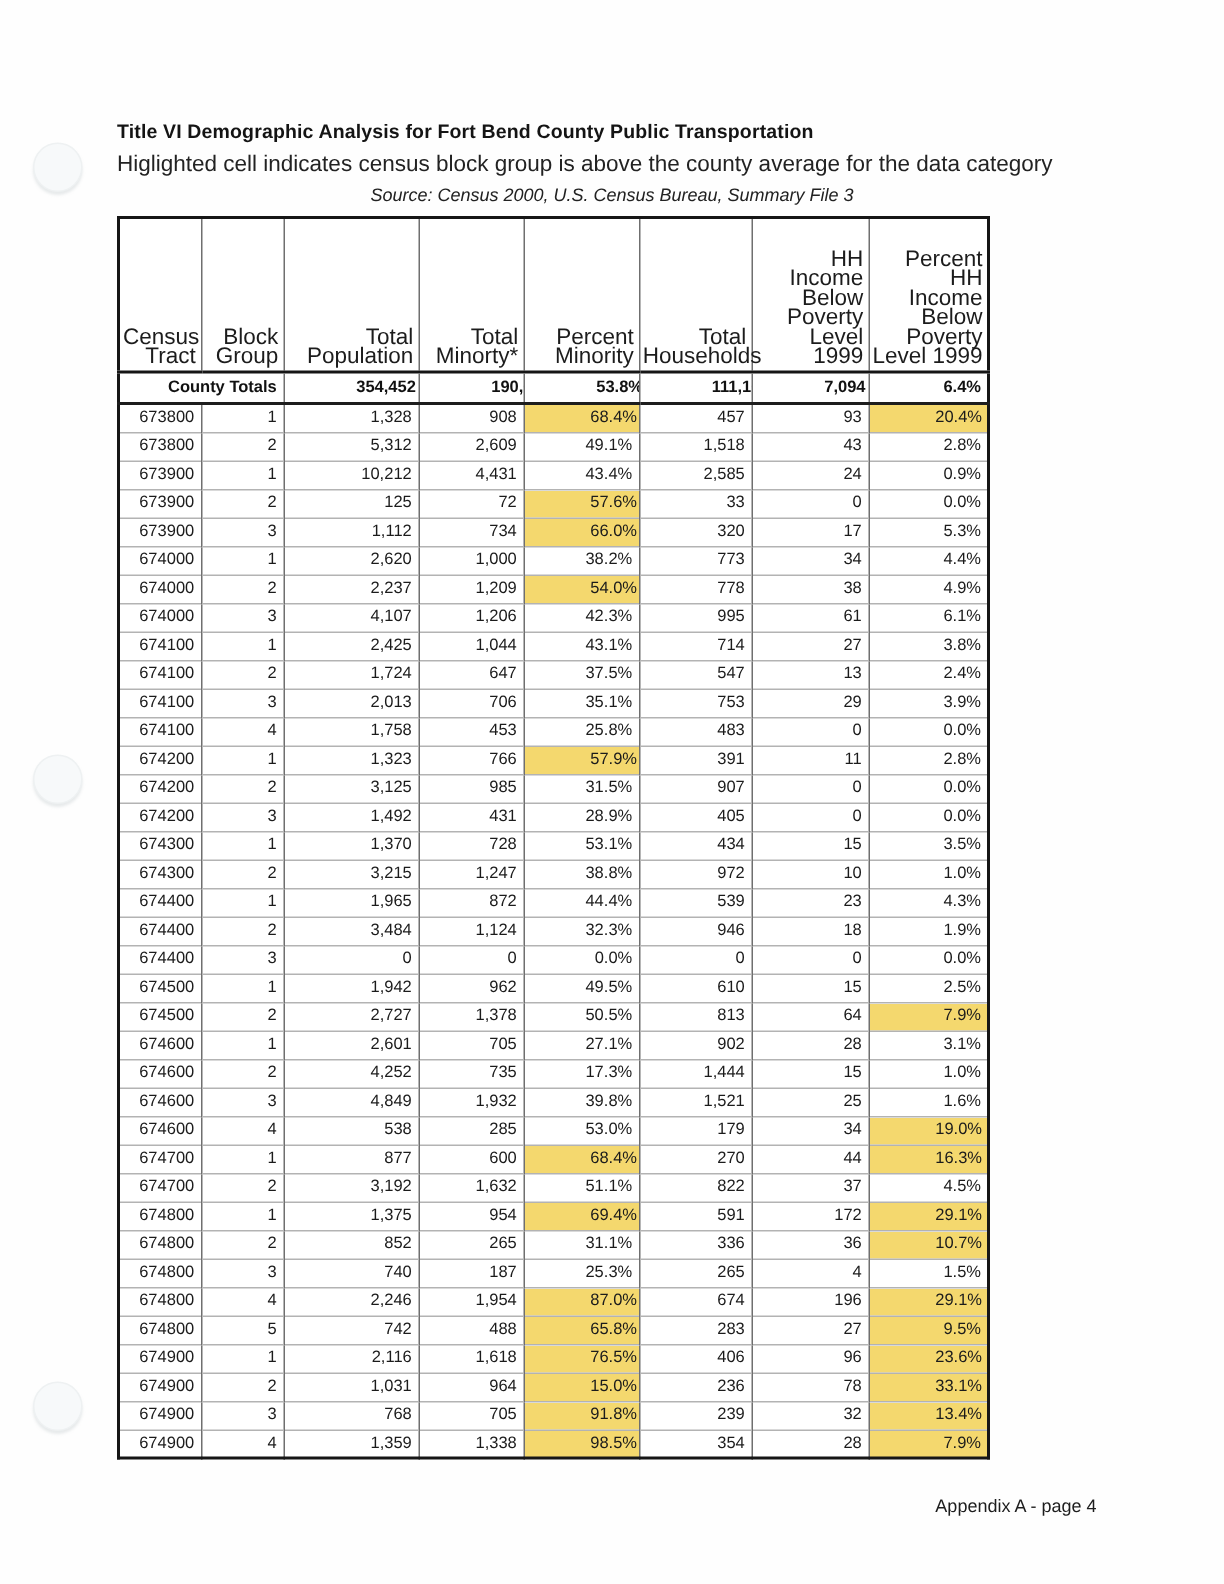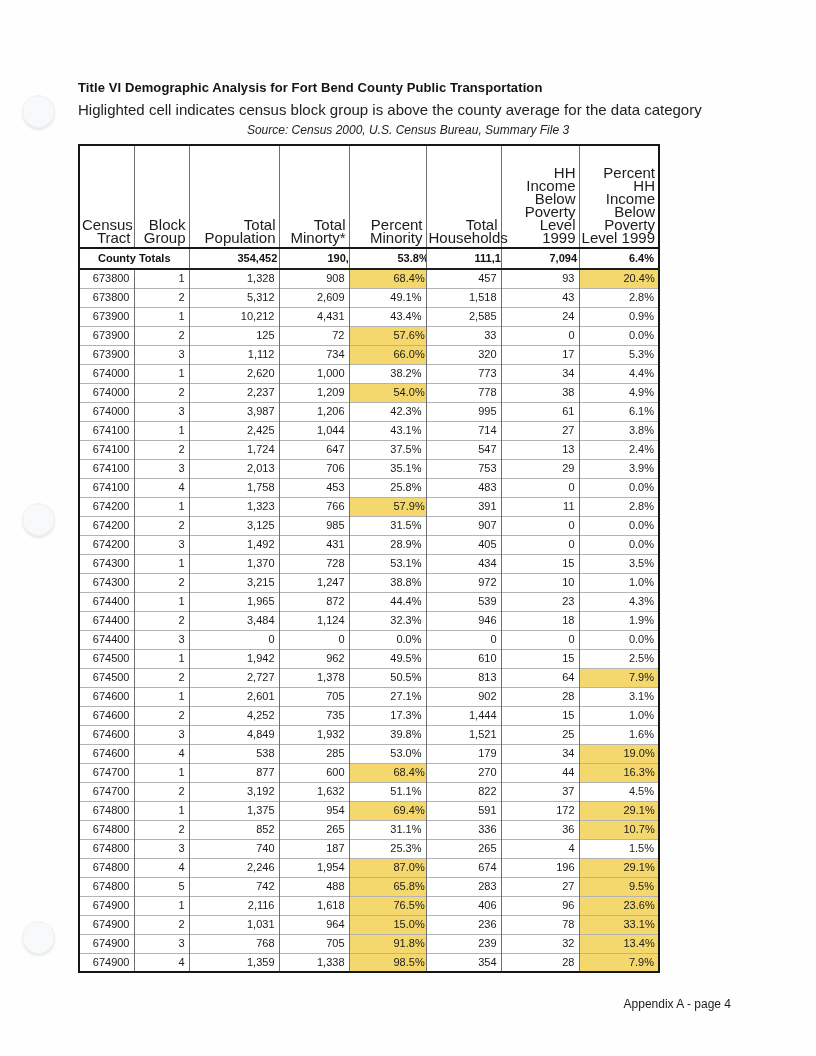--- a/index.html
+++ b/index.html
@@ -94,21 +94,21 @@
   td:first-child { border-left: none; text-align: right; }
 
   tr.totals td {
     font-weight: bold;
     color: #111;
     border-top: none;
     border-bottom: 2px solid #1d1d1d;
     height: 21px;
     padding-left: 48px;
   }
-  tr.totals td.label { text-align: center; padding-left: 4px; }
+  tr.totals td.label { text-align: right; padding-left: 4px; }
 
   td.hl { background: var(--hl, #F4D86E); padding-left: 44px; }
 
   .footer {
     position: absolute;
     top: 987px;
     right: 85px;
     font-size: 12px;
     color: #1d1d1d;
     margin-top: 10px;
@@ -226,21 +226,21 @@
             <td>2,237</td>
             <td>1,209</td>
             <td class="hl">54.0%</td>
             <td>778</td>
             <td>38</td>
             <td>4.9%</td>
           </tr>
           <tr>
             <td>674000</td>
             <td>3</td>
-            <td>3,987</td>
+            <td>4,107</td>
             <td>1,206</td>
             <td>42.3%</td>
             <td>995</td>
             <td>61</td>
             <td>6.1%</td>
           </tr>
           <tr>
             <td>674100</td>
             <td>1</td>
             <td>2,425</td>

